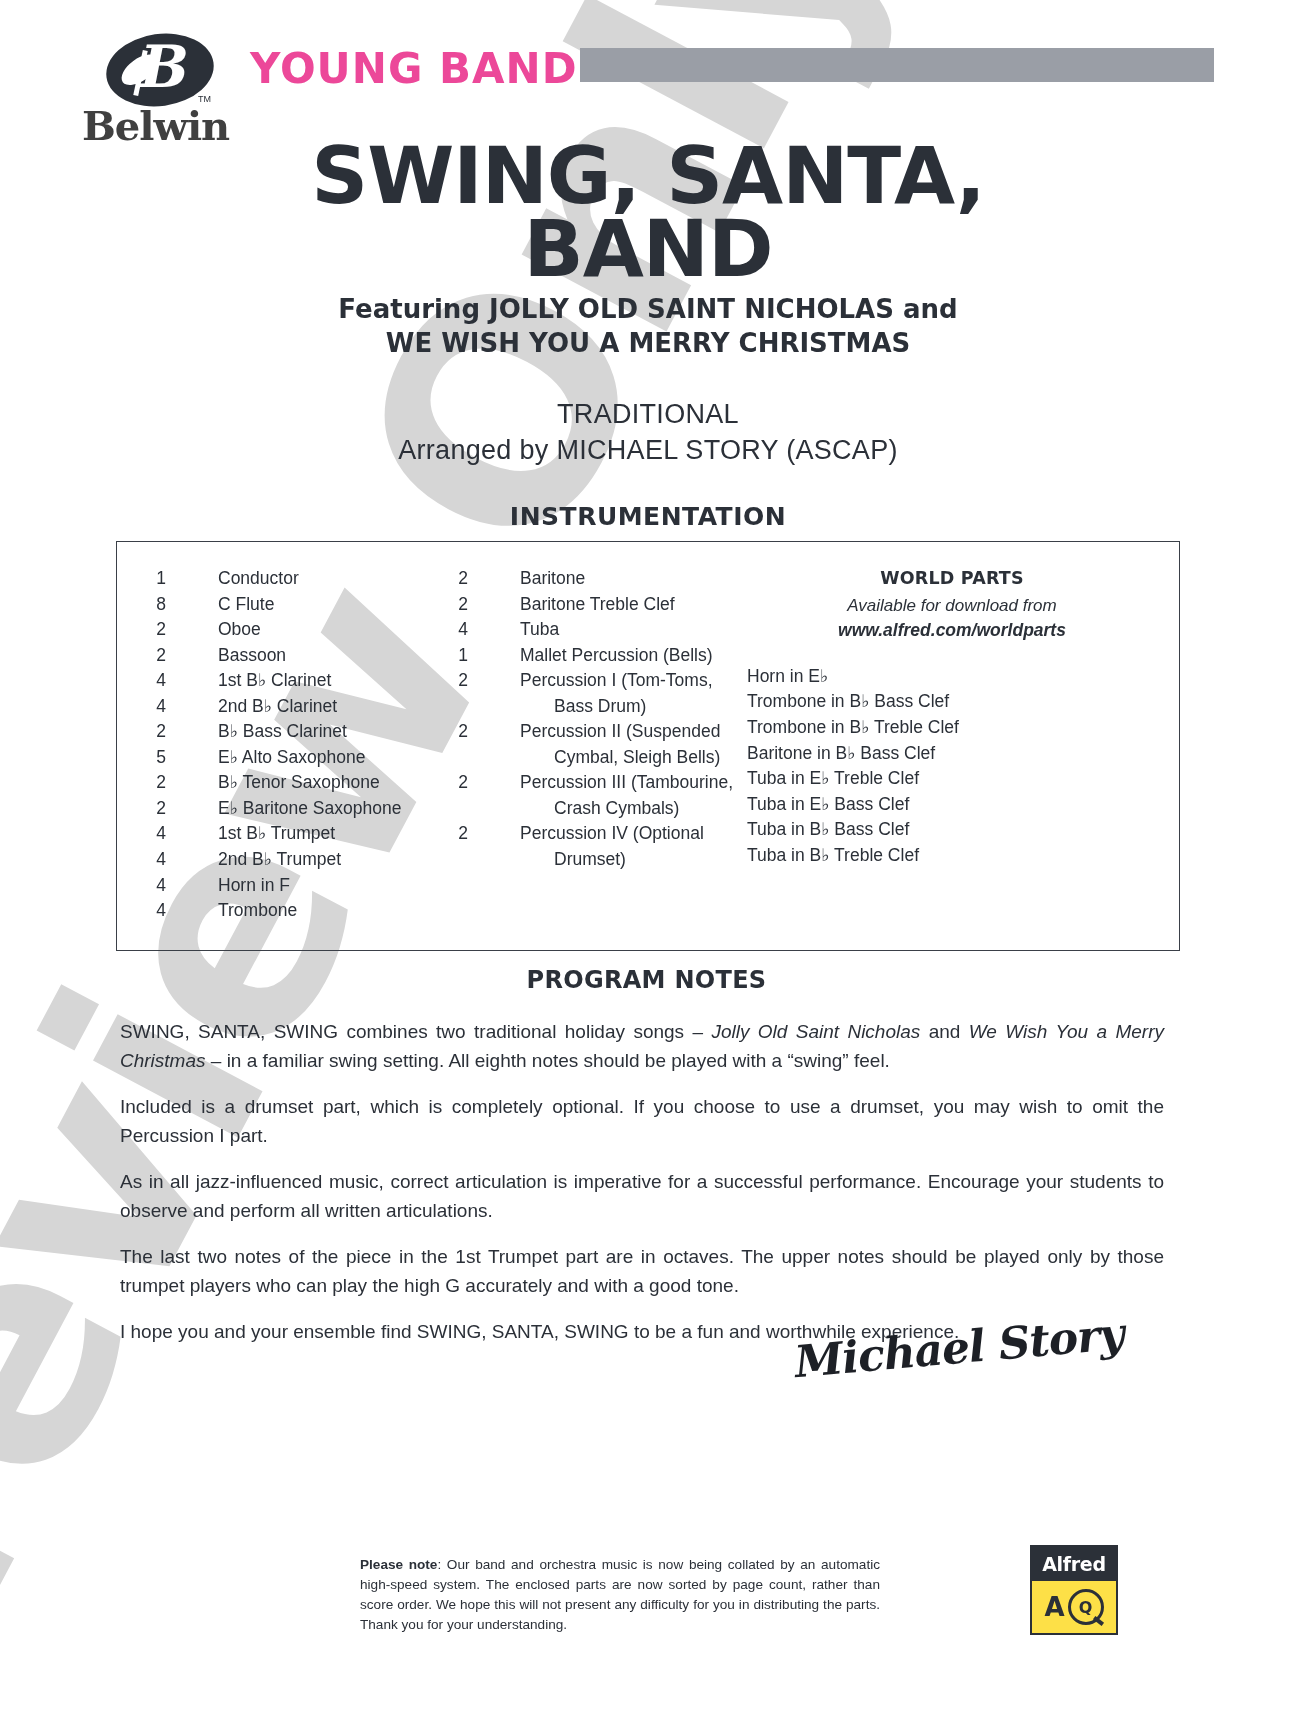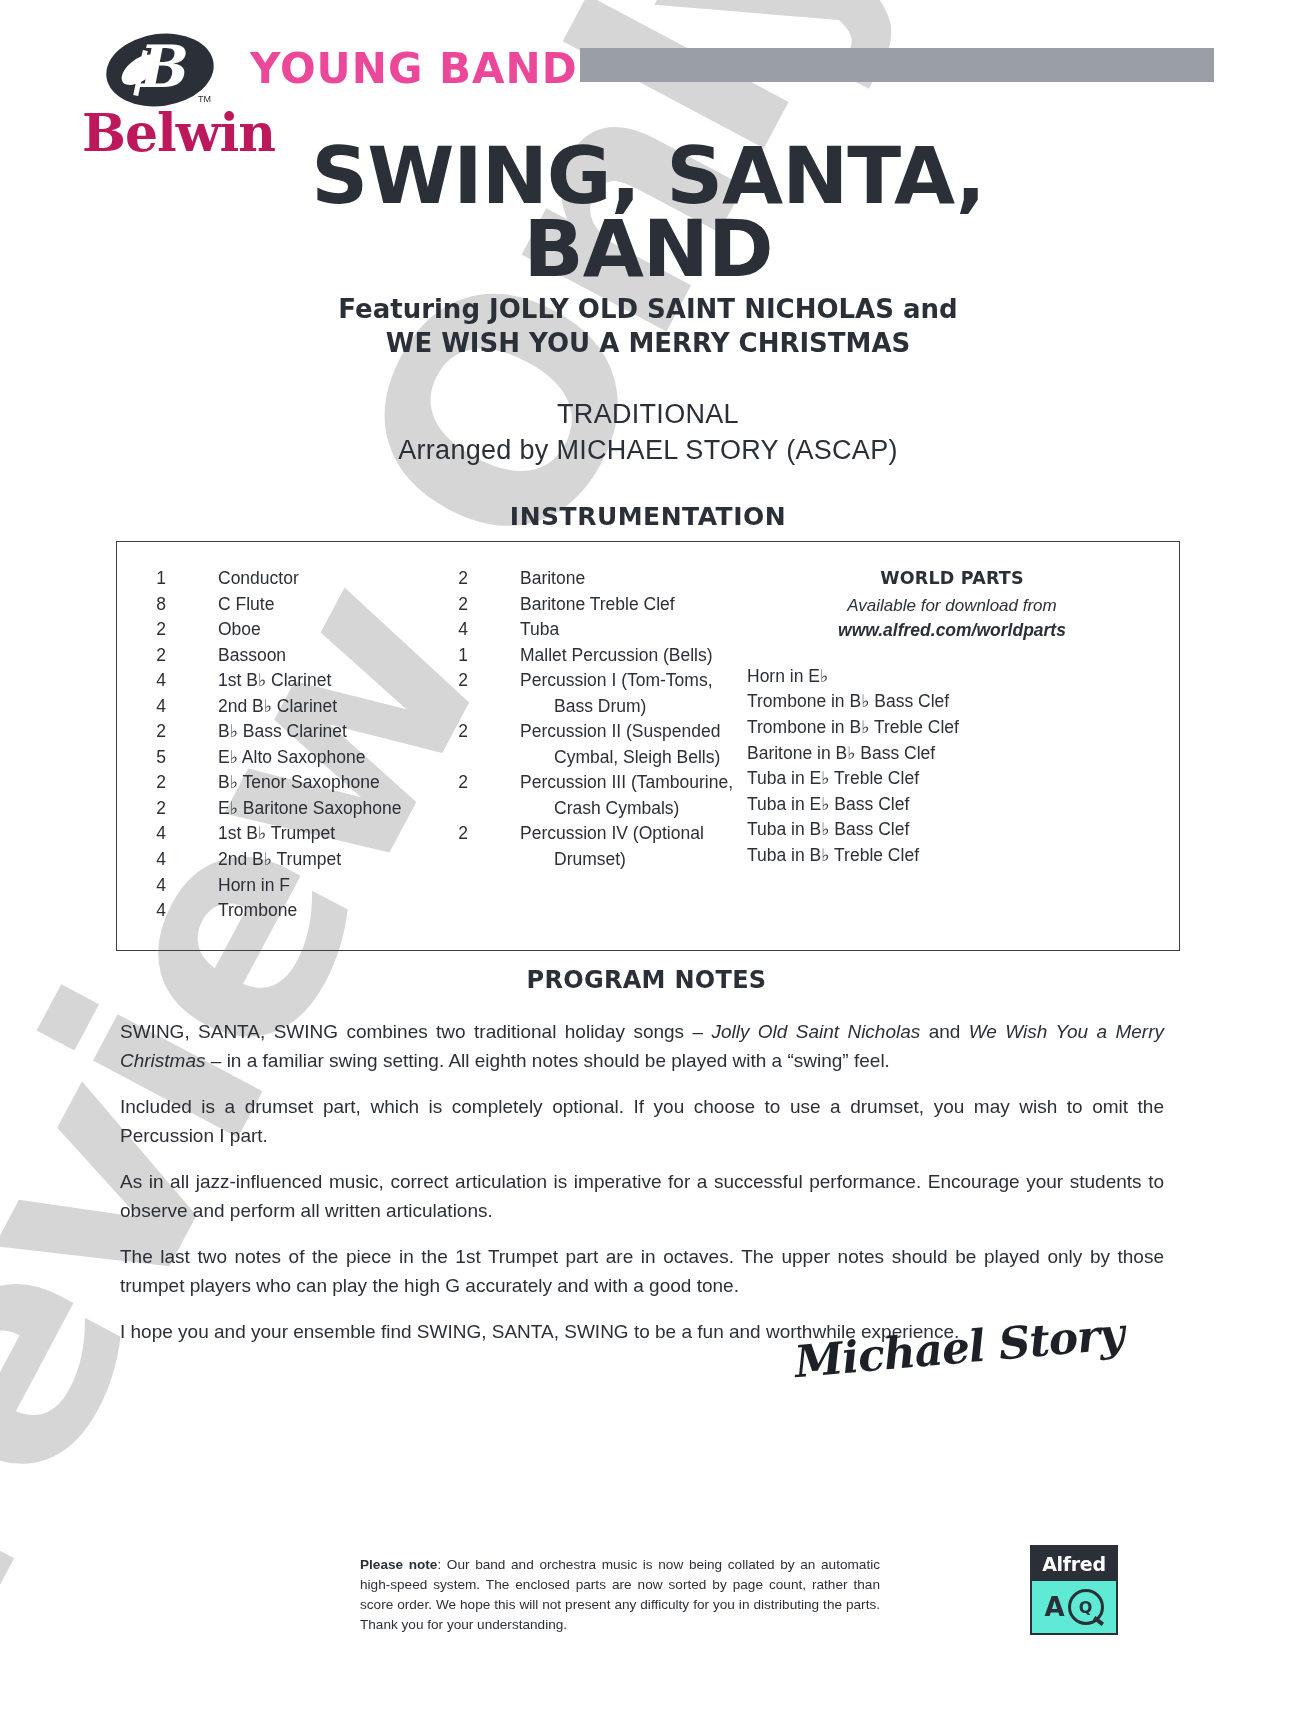--- a/index.html
+++ b/index.html
@@ -54,22 +54,22 @@
   .belwin-stem{
     position:absolute;left:56px;top:18px;width:5px;height:46px;
     background:#ffffff;transform:rotate(12deg);
   }
   .belwin-tm{
     position:absolute;left:116px;top:62px;font-size:9px;color:#2b3038;
     font-family:"Liberation Sans", sans-serif;
   }
   .belwin-word{
     position:absolute;left:0px;top:70px;
-    font-family:"DejaVu Serif", serif;font-weight:bold;font-size:52px;
-    color:#be185d;letter-spacing:-1px;
+    font-family:"DejaVu Serif", serif;font-weight:bold;font-size:40px;
+    color:#404040;letter-spacing:-1px;
   }
   .young-band{
     position:absolute;left:198px;top:12px;
     font-family:"DejaVu Sans", sans-serif;font-weight:bold;font-size:42px;
     letter-spacing:1px;color:#ec4899;
   }
   .header-bar{
     position:absolute;left:528px;top:16px;width:634px;height:34px;
     background:#9a9ea6;
   }
@@ -142,21 +142,21 @@
   
   .footnote{
     position:absolute;left:360px;top:1555px;width:520px;
     font-size:13.6px;line-height:1.48;text-align:justify;color:#2b3038;
   }
   .footnote b{font-weight:bold;}
 
   
   .alfred{
     position:absolute;left:1030px;top:1545px;width:88px;height:90px;
-    border:2px solid #2b3038;box-sizing:border-box;background:#5eead4;
+    border:2px solid #2b3038;box-sizing:border-box;background:#fde047;
   }
   .alfred-top{
     position:absolute;left:0;top:0;width:100%;height:34px;background:#2b3038;
     color:#ffffff;font-family:"DejaVu Sans", sans-serif;font-weight:bold;
     font-size:19px;display:flex;align-items:center;justify-content:center;
     letter-spacing:-.3px;
   }
   .alfred-bot{
     position:absolute;left:0;top:34px;width:100%;height:52px;
     display:flex;align-items:center;justify-content:center;gap:3px;

